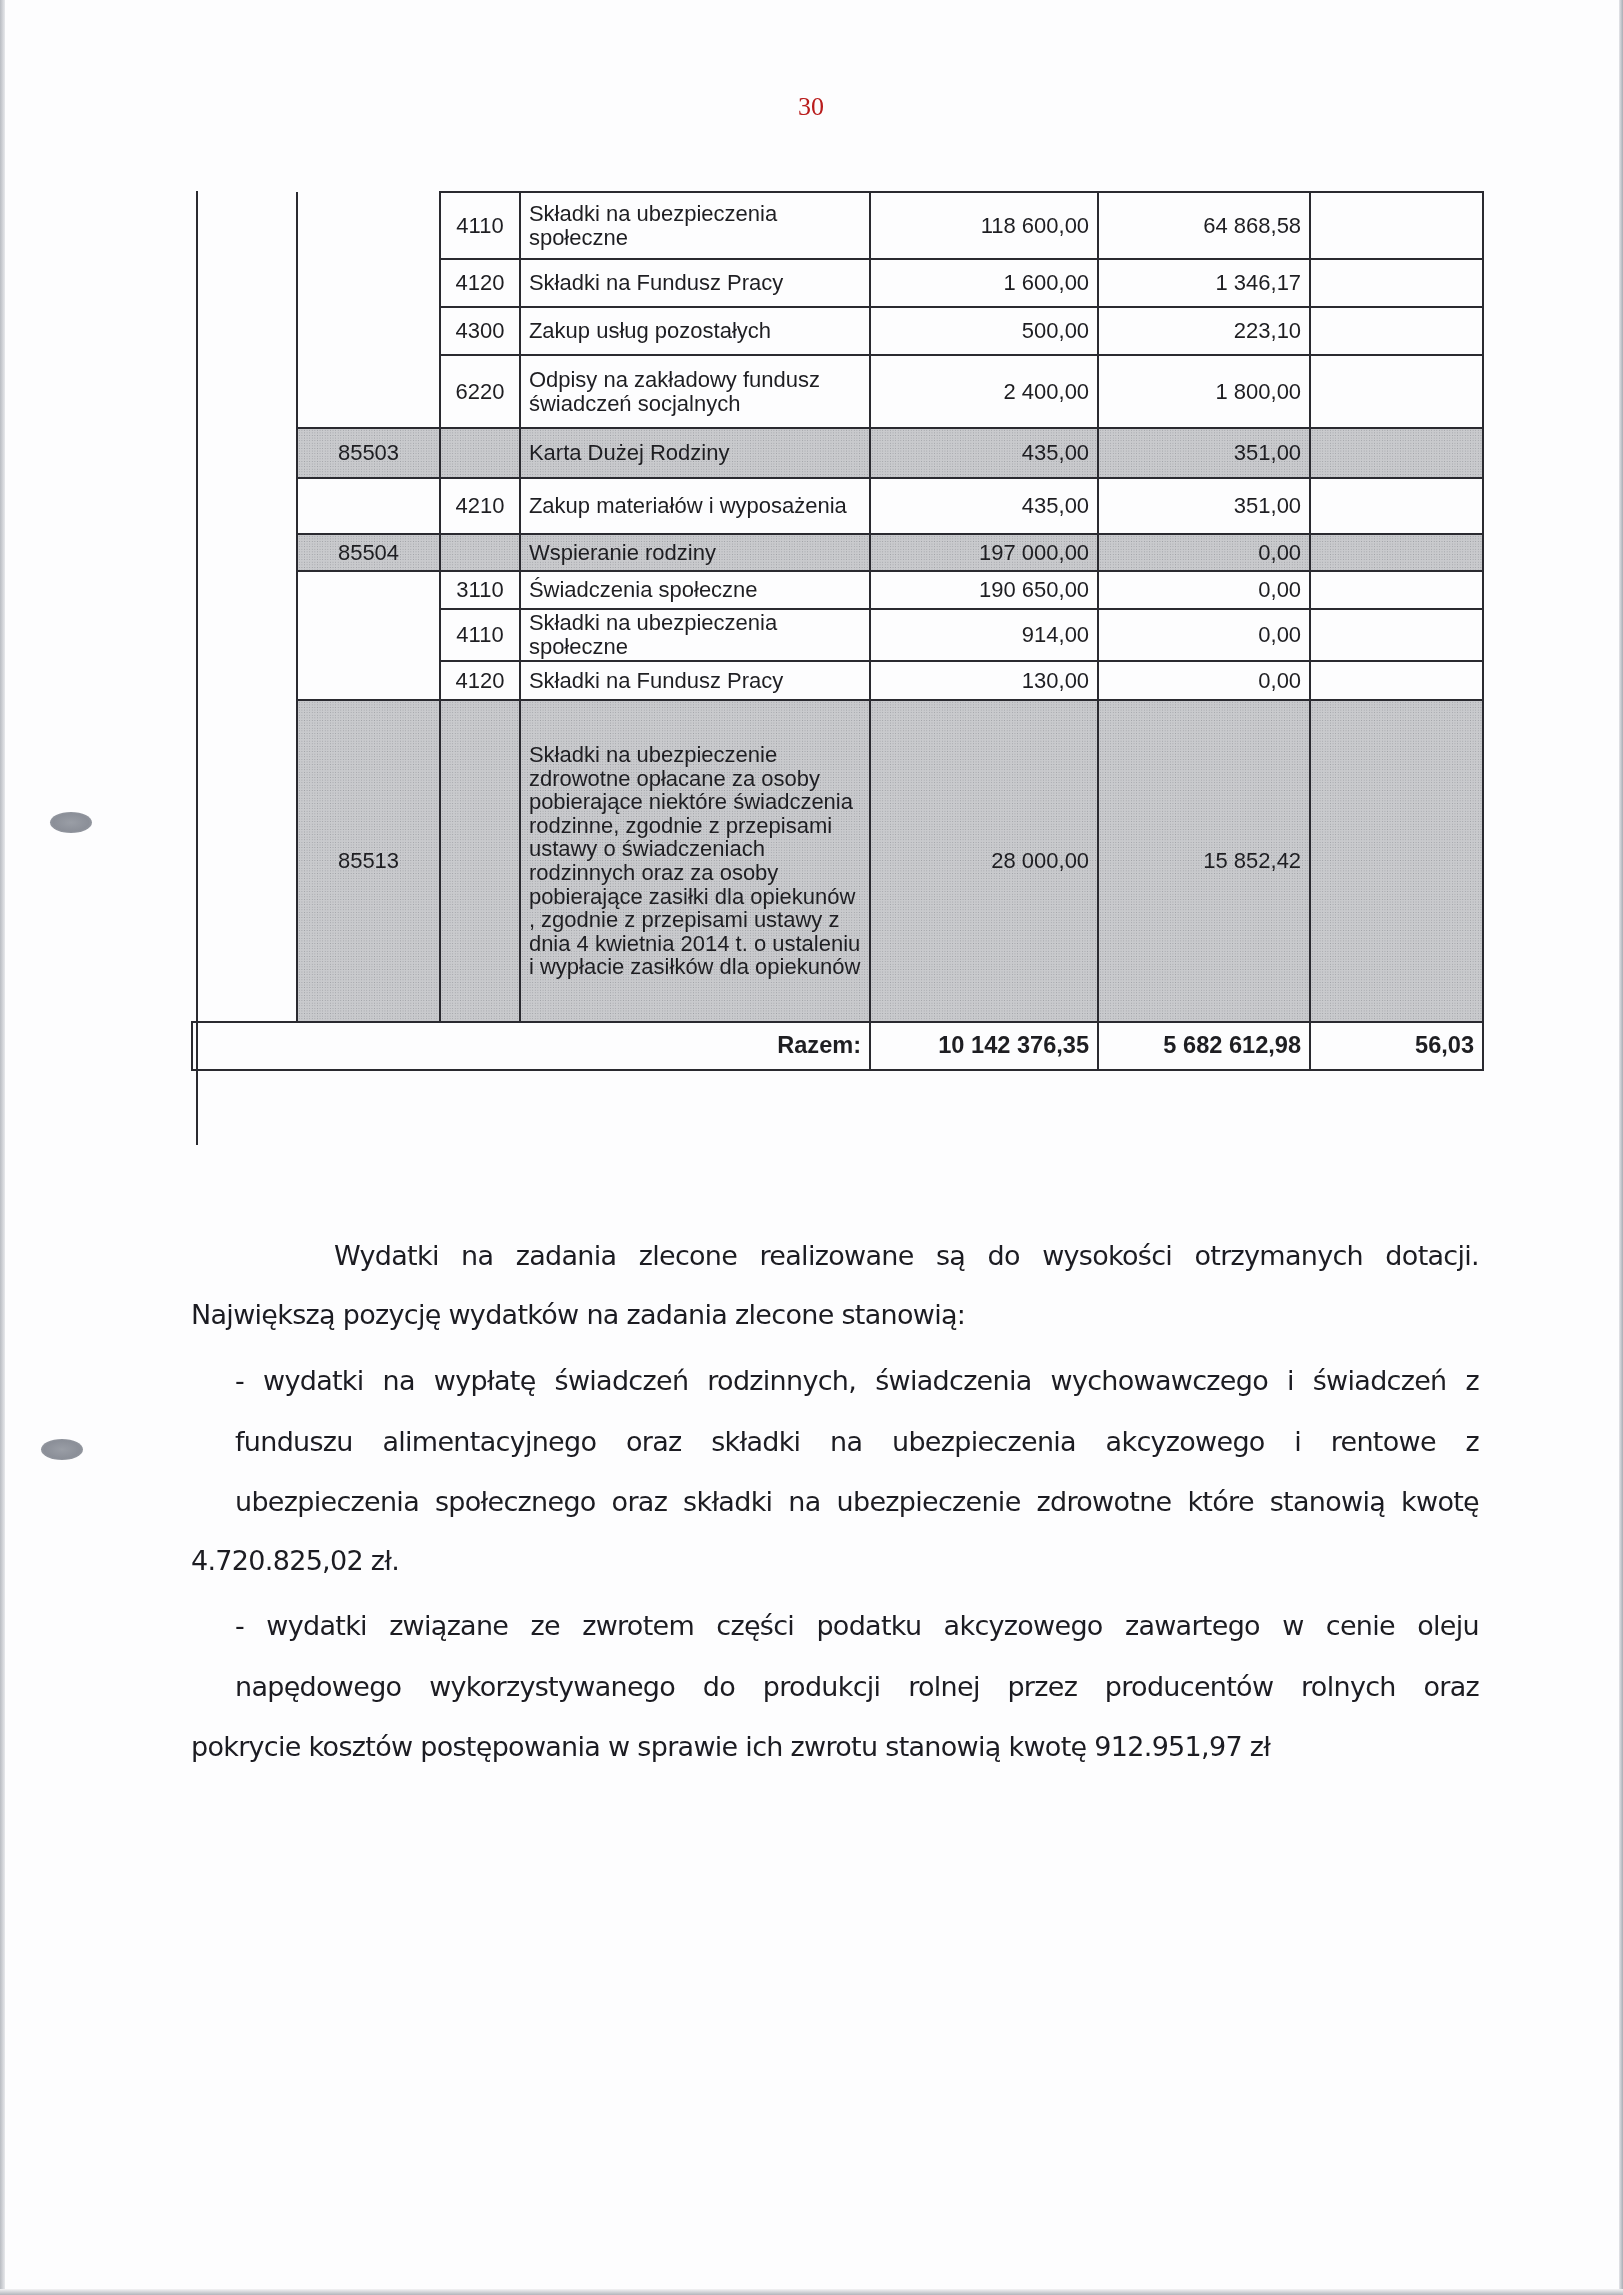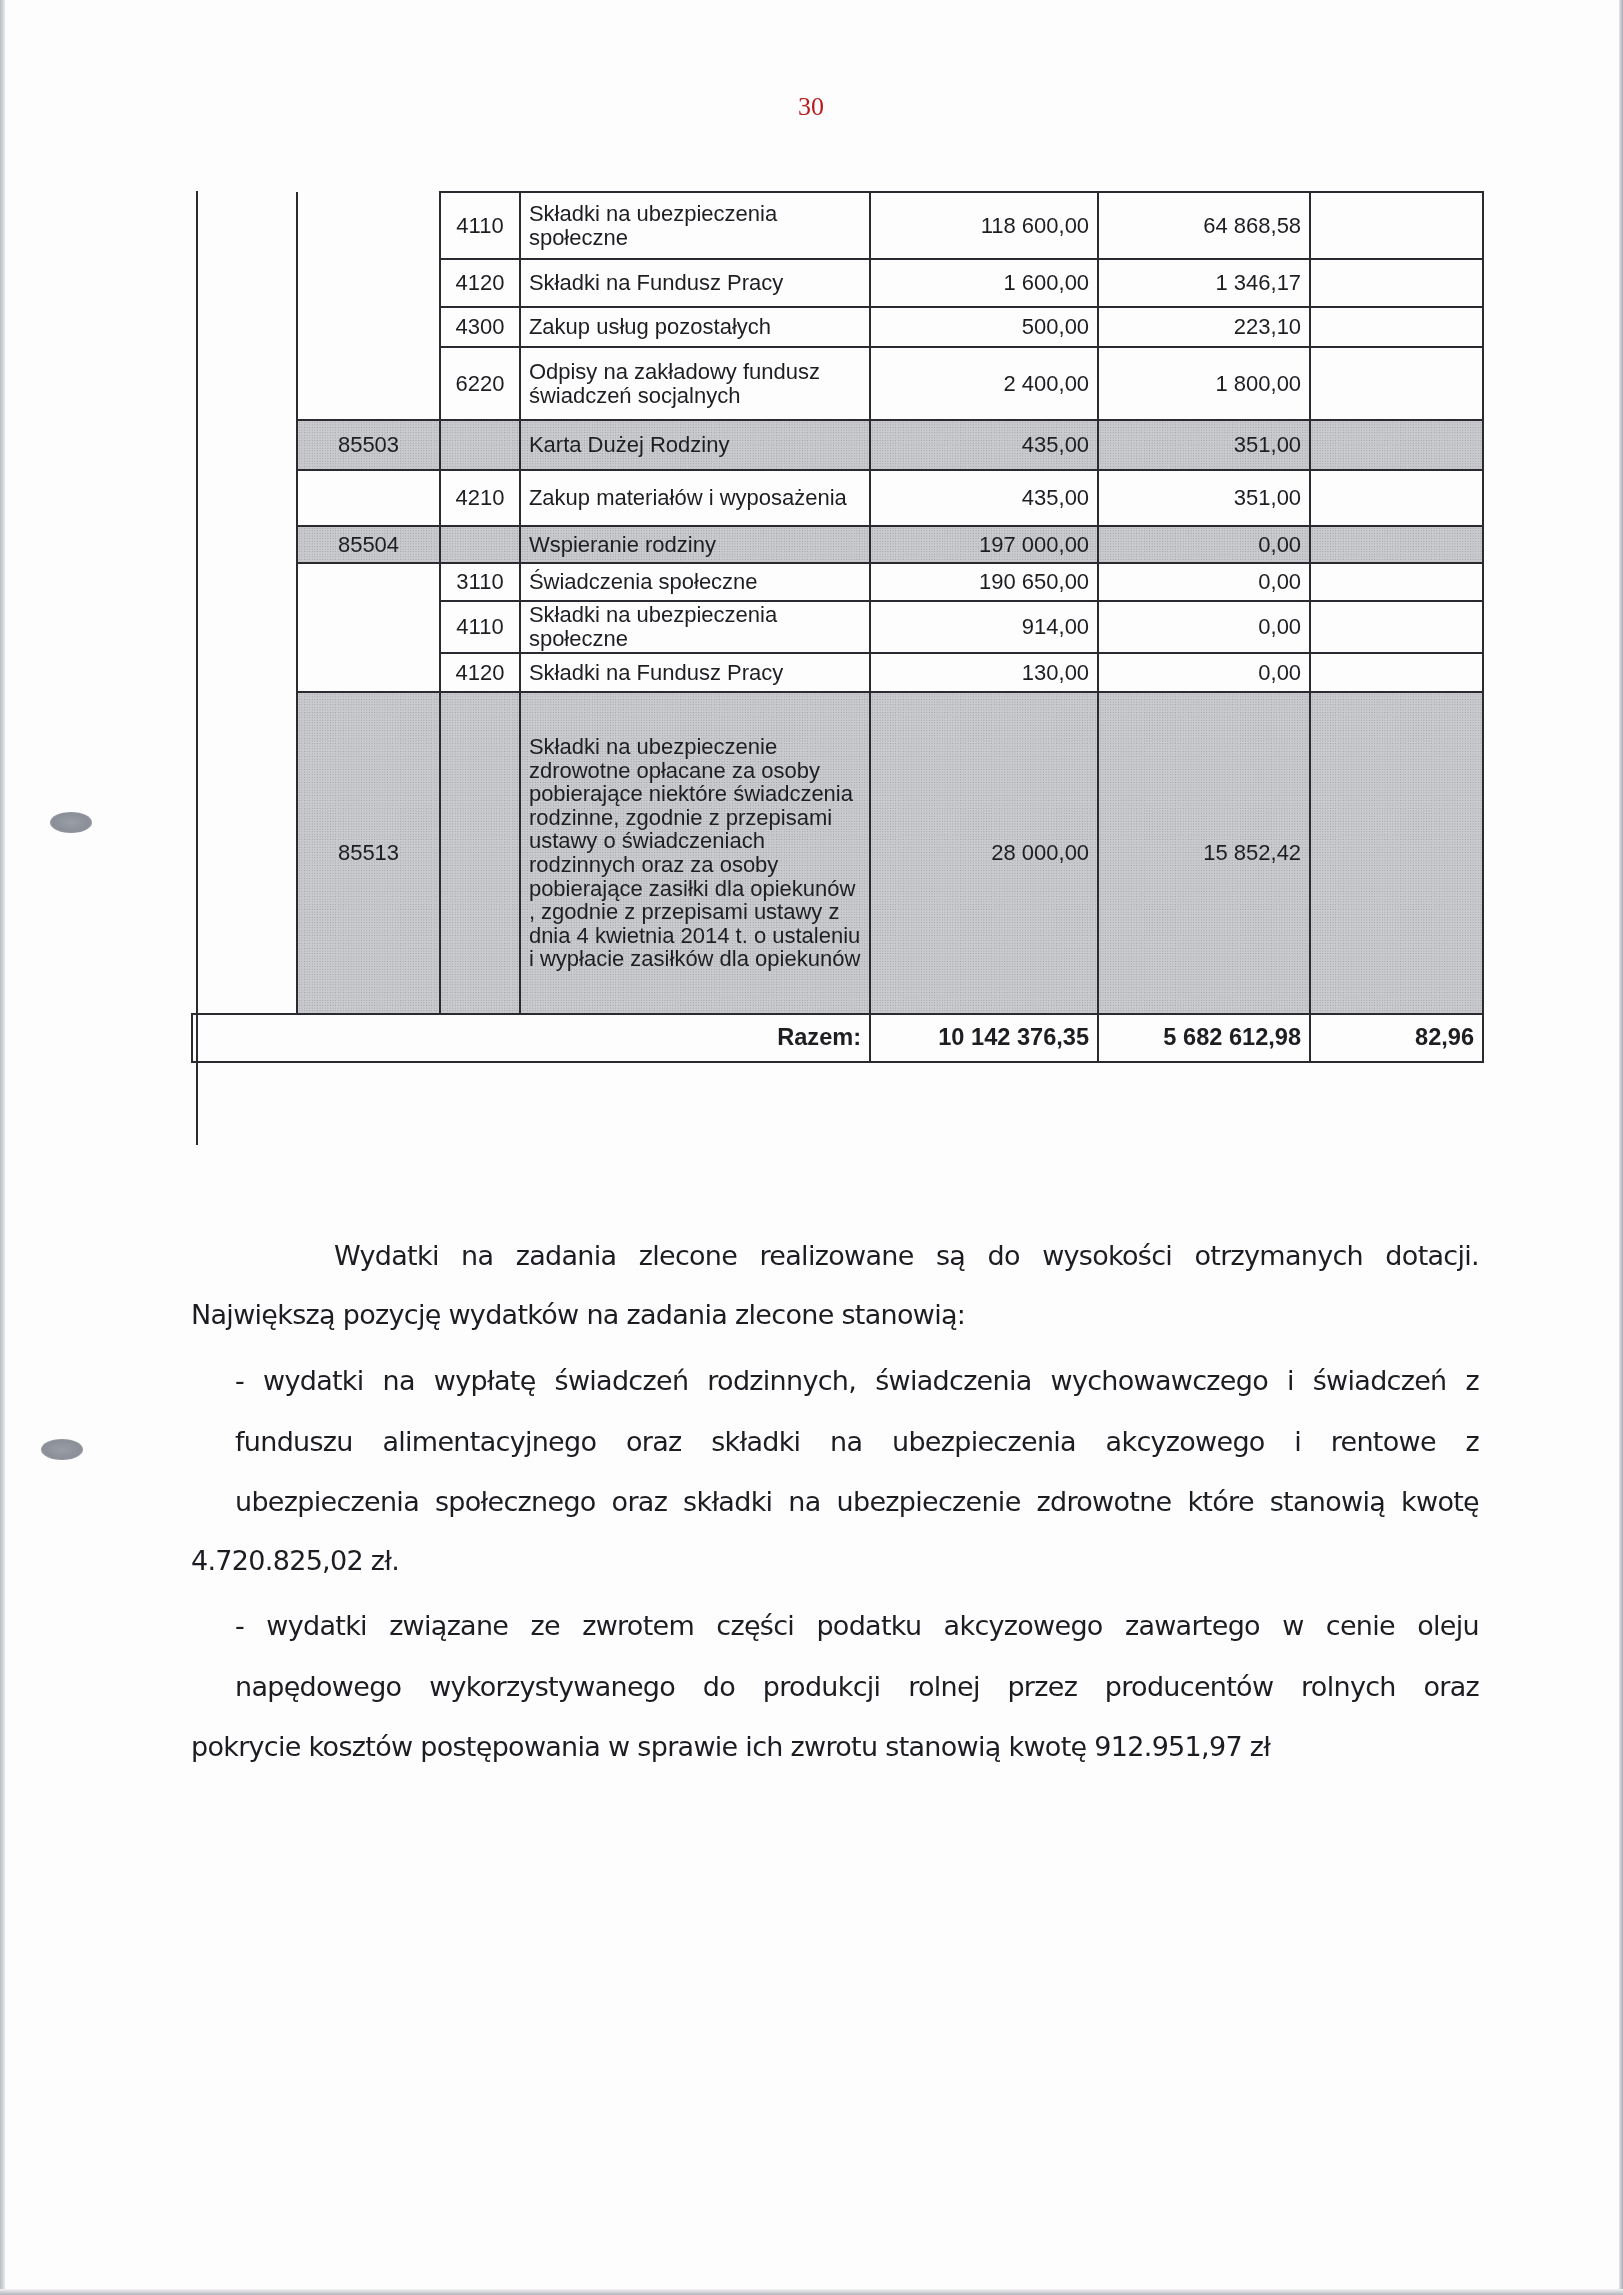--- a/index.html
+++ b/index.html
@@ -79,21 +79,21 @@
     <tr style="height:48px">
       <td class="blank-left"></td>
       <td class="blank-cell"></td>
       <td class="code">4120</td>
       <td class="desc">Składki na Fundusz Pracy</td>
       <td class="num">1 600,00</td>
       <td class="num">1 346,17</td>
       <td class="num"></td>
     </tr>
 
-    <tr style="height:40px">
+    <tr style="height:48px">
       <td class="blank-left"></td>
       <td class="blank-cell"></td>
       <td class="code">4300</td>
       <td class="desc">Zakup usług pozostałych</td>
       <td class="num">500,00</td>
       <td class="num">223,10</td>
       <td class="num"></td>
     </tr>
 
     <tr style="height:73px">
@@ -175,21 +175,21 @@
       <td class="num shaded-cell">28 000,00</td>
       <td class="num shaded-cell">15 852,42</td>
       <td class="num shaded-cell"></td>
     </tr>
 
 
     <tr class="total" style="height:48px">
       <td class="razem-label" colspan="4">Razem:</td>
       <td class="num">10 142 376,35</td>
       <td class="num">5 682 612,98</td>
-      <td class="num">82,96</td>
+      <td class="num">56,03</td>
     </tr>
   </tbody>
 </table>
 
 <div class="body-text justify" style="top:1240px; padding-left:99px;">Wydatki na zadania zlecone realizowane są do wysokości otrzymanych dotacji.</div>
 <div class="body-text" style="top:1299px;">Największą pozycję wydatków na zadania zlecone stanowią:</div>
 <div class="body-text justify" style="top:1365px;">- wydatki na wypłatę świadczeń rodzinnych, świadczenia wychowawczego i świadczeń z</div>
 <div class="body-text justify" style="top:1426px;">funduszu alimentacyjnego oraz składki na ubezpieczenia akcyzowego i rentowe z</div>
 <div class="body-text justify" style="top:1486px;">ubezpieczenia społecznego oraz składki na ubezpieczenie zdrowotne które stanowią kwotę</div>
 <div class="body-text" style="top:1545px;">4.720.825,02 zł.</div>

